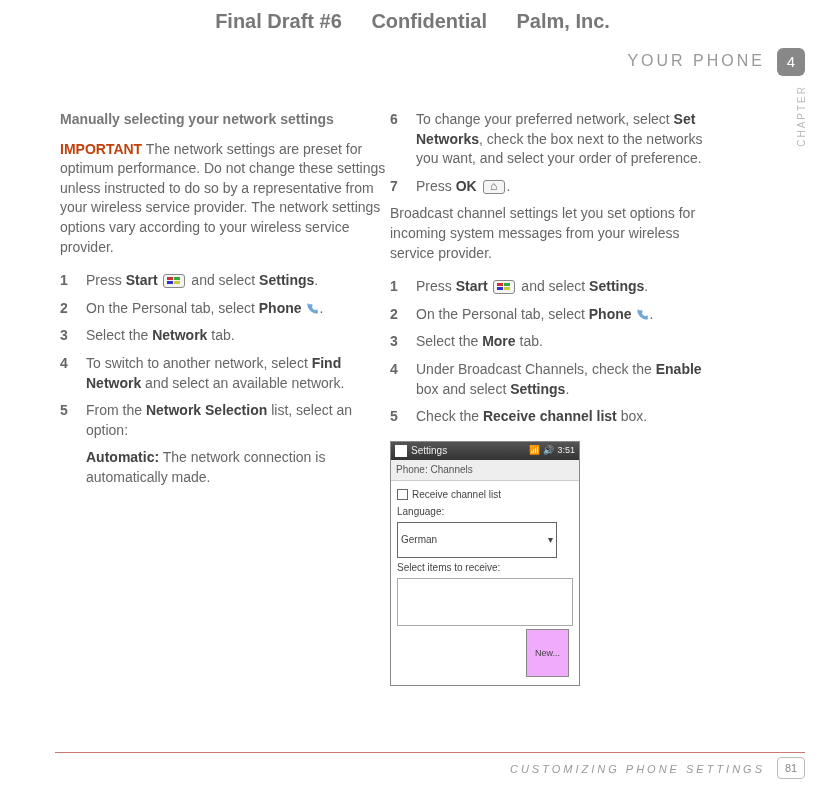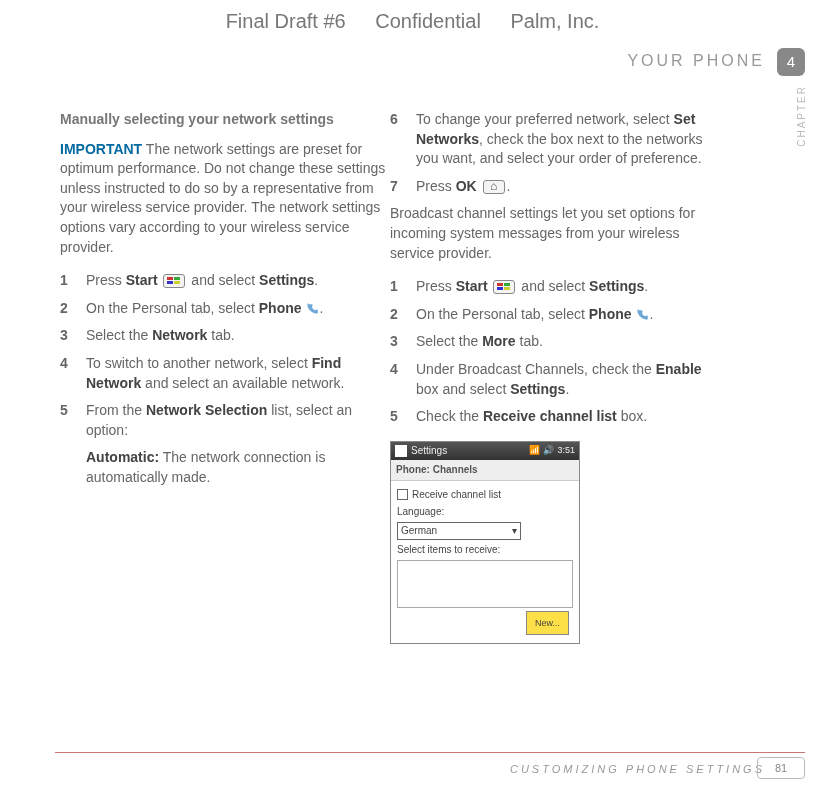--- a/index.html
+++ b/index.html
@@ -14,21 +14,21 @@
     }
     .top-header {
       position: absolute;
       top: 10px;
       left: 0;
       right: 0;
       text-align: center;
       font-size: 20px;
       color: #777;
     }
-    .top-header span { margin: 0 12px; }
+    .top-header span { margin: 0 12px; font-weight: bold; }
     .page-header-right {
       position: absolute;
       top: 52px;
       right: 60px;
       font-size: 16px;
       letter-spacing: 3px;
       color: #999;
     }
     .chapter-badge {
       position: absolute;
@@ -63,21 +63,21 @@
     .col {
       width: 330px;
       line-height: 1.4;
     }
     .subheading {
       font-weight: bold;
       color: #777;
       margin-bottom: 10px;
     }
     .important-label {
-      color: #0369a1;
+      color: #c2410c;
       font-weight: bold;
     }
     .para { margin-bottom: 14px; color: #666; }
     ol.steps {
       list-style: none;
       counter-reset: step;
     }
     ol.steps > li {
       counter-increment: step;
       position: relative;
@@ -156,49 +156,49 @@
     .ss-titlebar .win-mini {
       width: 12px; height: 12px; background: #fff; display:inline-block;
       position: relative;
     }
     .ss-titlebar .spacer { flex: 1; }
     .ss-status { display:flex; gap:3px; align-items:center; font-size:9px;}
     .ss-section {
       padding: 3px 5px;
       border-bottom: 1px solid #ccc;
       background: #eee;
-      font-weight: bold;
+      font-weight: normal;
       color: #555;
       filter: blur(0.5px);
     }
     .ss-body { padding: 4px 6px; }
     .ss-row { margin: 3px 0; display: flex; align-items: center; gap: 4px; }
     .ss-checkbox {
       width: 11px; height: 11px; border: 1px solid #666; background: #fff;
       display: inline-block;
     }
     .ss-dropdown {
       border: 1px solid #666;
-      padding: 1px 3px;
-      width: 124px;
+      padding: 10px 3px;
+      width: 160px;
       display: flex;
       justify-content: space-between;
       align-items: center;
       background: #fff;
     }
     .ss-listbox {
       border: 1px solid #aaa;
       height: 48px;
       margin-top: 2px;
       background: #fff;
     }
     .ss-button {
       border: 1px solid #888;
-      background: #fde047;
-      padding: 5px 8px;
+      background: #f0abfc;
+      padding: 17px 8px;
       font-size: 9px;
       float: right;
       margin: 3px 4px 4px 0;
     }
     .footer-line {
       position: absolute;
       left: 55px;
       right: 20px;
       bottom: 44px;
       height: 1px;
@@ -210,21 +210,21 @@
       right: 60px;
       font-size: 11px;
       letter-spacing: 3px;
       color: #999;
       font-style: italic;
     }
     .footer-pagenum {
       position: absolute;
       bottom: 18px;
       right: 20px;
-      width: 48px;
+      width: 28px;
       height: 22px;
       border: 1px solid #bbb;
       border-radius: 4px;
       text-align: center;
       line-height: 20px;
       font-size: 11px;
       color: #888;
     }
     .seg { display: inline; }
   </style>

